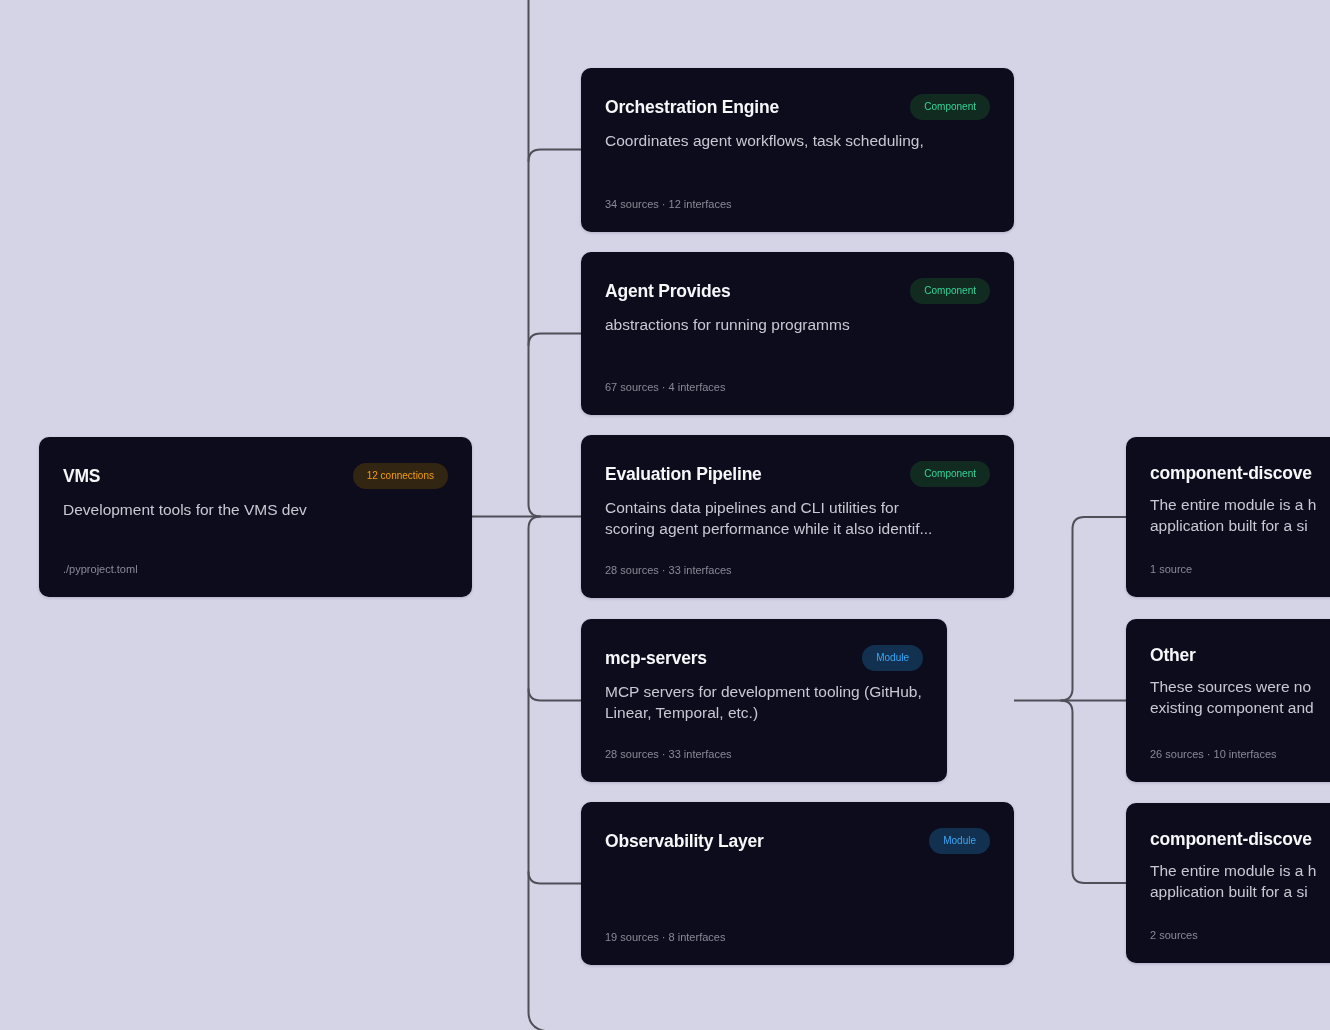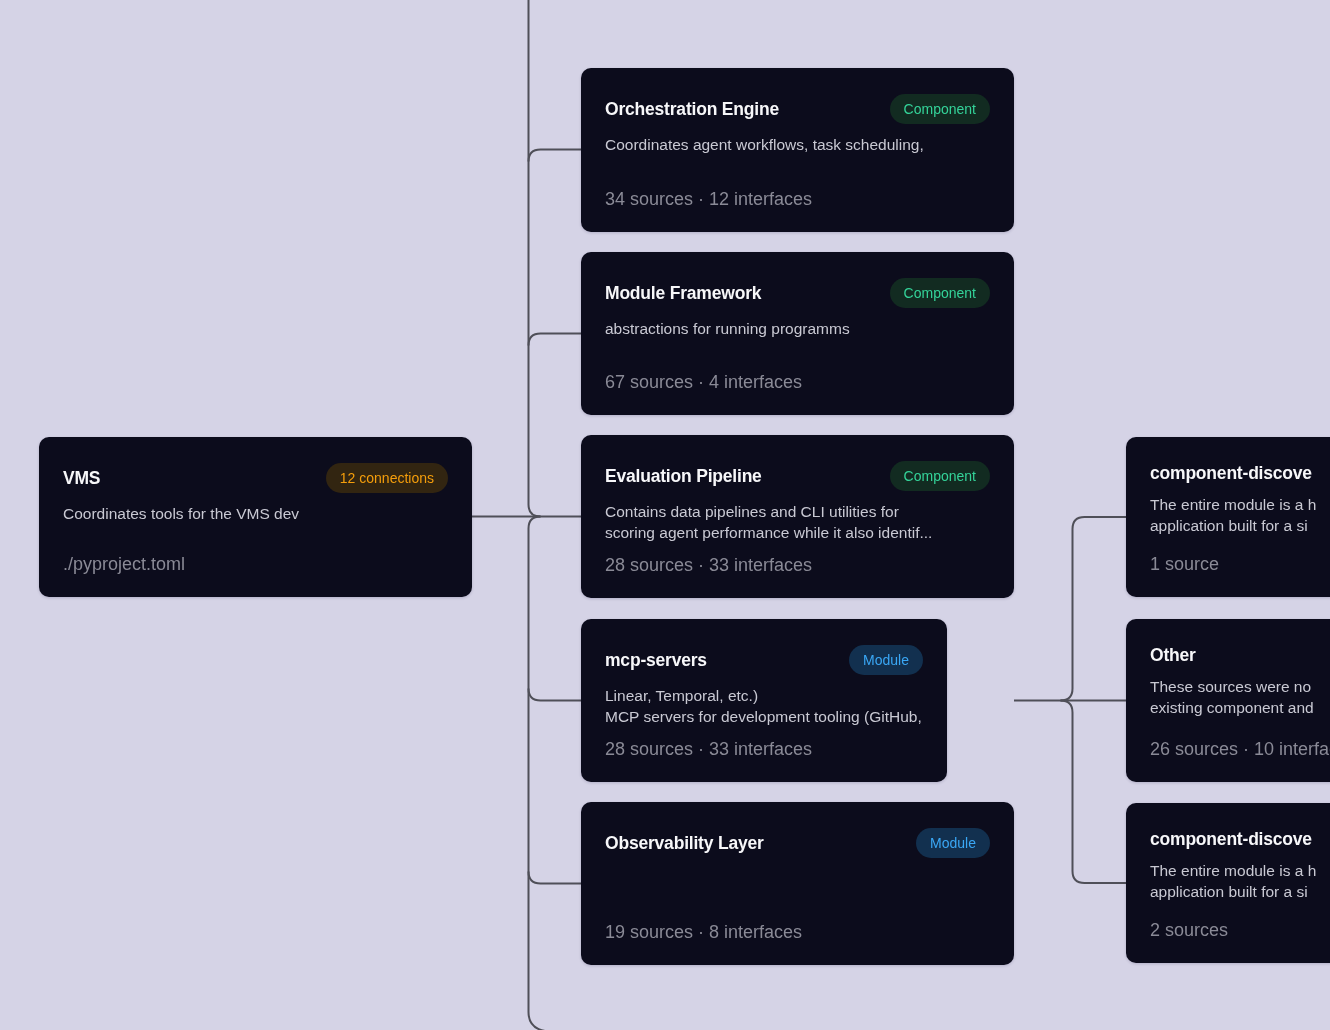--- a/index.html
+++ b/index.html
@@ -46,42 +46,42 @@
   }
   .card-title {
     font-size: 17.5px;
     font-weight: 700;
     letter-spacing: -0.2px;
     color: #f7f7f9;
     white-space: nowrap;
   }
   .badge {
     flex: 0 0 auto;
-    font-size: 14px;
+    font-size: 10px;
     font-weight: 500;
     line-height: 1;
     padding: 8px 14px;
     border-radius: 999px;
     white-space: nowrap;
   }
   .badge-component { background: #122b21; color: #34d399; }
   .badge-module    { background: #12304f; color: #3aa7f5; }
   .badge-connections { background: #322511; color: #f59e0b; }
   .card-desc {
     margin-top: 11px;
     font-size: 15.5px;
     line-height: 20.5px;
     color: #c9c9d3;
   }
   .card-desc div { white-space: nowrap; }
   .card-footer {
     position: absolute;
     left: 24px;
     bottom: 22px;
-    font-size: 18px;
+    font-size: 11px;
     color: #8a8a96;
     white-space: nowrap;
   }
 </style>
 </head>
 <body>
 
 <div id="canvas">
 
   <svg id="edges" viewBox="0 0 1330 1030" xmlns="http://www.w3.org/2000/svg">
@@ -96,39 +96,39 @@
     <path d="M 1060.5 700.5 Q 1072.5 700.5 1072.5 688.5 L 1072.5 529 Q 1072.5 517 1084.5 517 L 1127 517"></path>
     <path d="M 1060.5 700.5 Q 1072.5 700.5 1072.5 712.5 L 1072.5 871 Q 1072.5 883 1084.5 883 L 1127 883"></path>
   </svg>
 
   <div class="card" style="left:39px; top:437px; width:433px; height:160px;">
     <div class="card-head">
       <div class="card-title">VMS</div>
       <div class="badge badge-connections">12 connections</div>
     </div>
     <div class="card-desc">
-      <div>Coordinates tools for the VMS dev</div>
+      <div>Development tools for the VMS dev</div>
     </div>
     <div class="card-footer">./pyproject.toml</div>
   </div>
 
   <div class="card" style="left:581px; top:68px; width:433px; height:164px;">
     <div class="card-head">
       <div class="card-title">Orchestration Engine</div>
       <div class="badge badge-component">Component</div>
     </div>
     <div class="card-desc">
       <div>Coordinates agent workflows, task scheduling,</div>
     </div>
     <div class="card-footer">34 sources · 12 interfaces</div>
   </div>
 
   <div class="card" style="left:581px; top:252px; width:433px; height:163px;">
     <div class="card-head">
-      <div class="card-title">Module Framework</div>
+      <div class="card-title">Agent Provides</div>
       <div class="badge badge-component">Component</div>
     </div>
     <div class="card-desc">
       <div>abstractions for running programms</div>
     </div>
     <div class="card-footer">67 sources · 4 interfaces</div>
   </div>
 
   <div class="card" style="left:581px; top:435px; width:433px; height:163px;">
     <div class="card-head">
@@ -141,22 +141,22 @@
     </div>
     <div class="card-footer">28 sources · 33 interfaces</div>
   </div>
 
   <div class="card" style="left:581px; top:619px; width:366px; height:163px;">
     <div class="card-head">
       <div class="card-title">mcp-servers</div>
       <div class="badge badge-module">Module</div>
     </div>
     <div class="card-desc">
+      <div>MCP servers for development tooling (GitHub,</div>
       <div>Linear, Temporal, etc.)</div>
-      <div>MCP servers for development tooling (GitHub,</div>
     </div>
     <div class="card-footer">28 sources · 33 interfaces</div>
   </div>
 
   <div class="card" style="left:581px; top:802px; width:433px; height:163px;">
     <div class="card-head">
       <div class="card-title">Observability Layer</div>
       <div class="badge badge-module">Module</div>
     </div>
     <div class="card-footer">19 sources · 8 interfaces</div>

